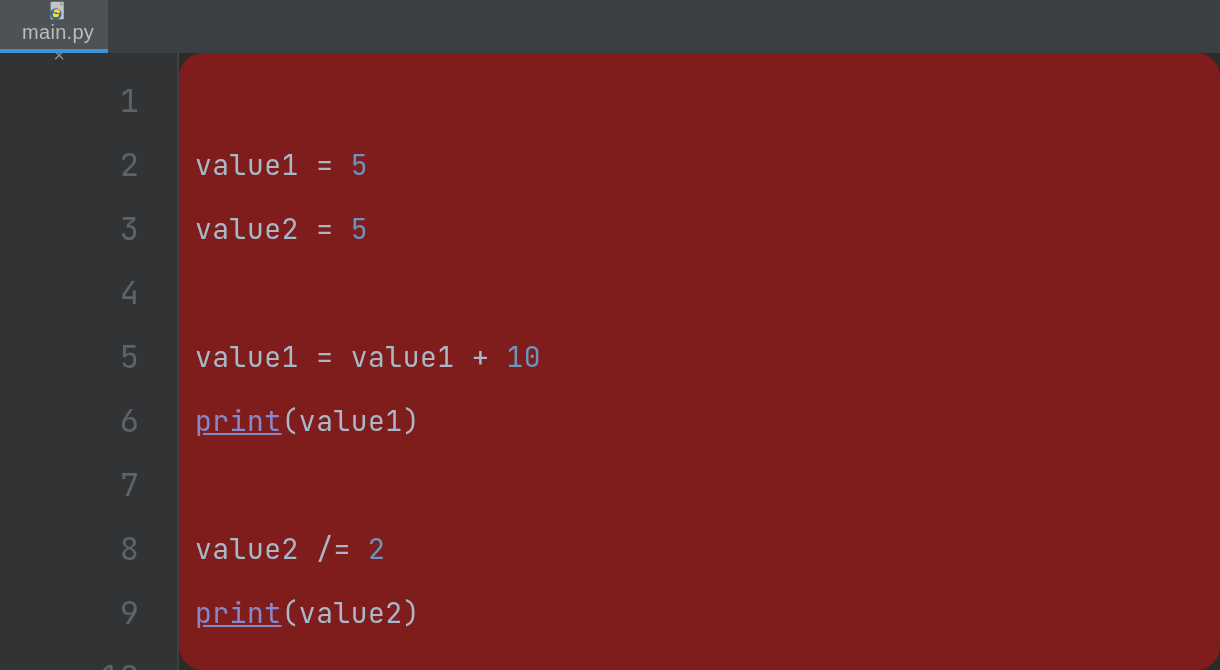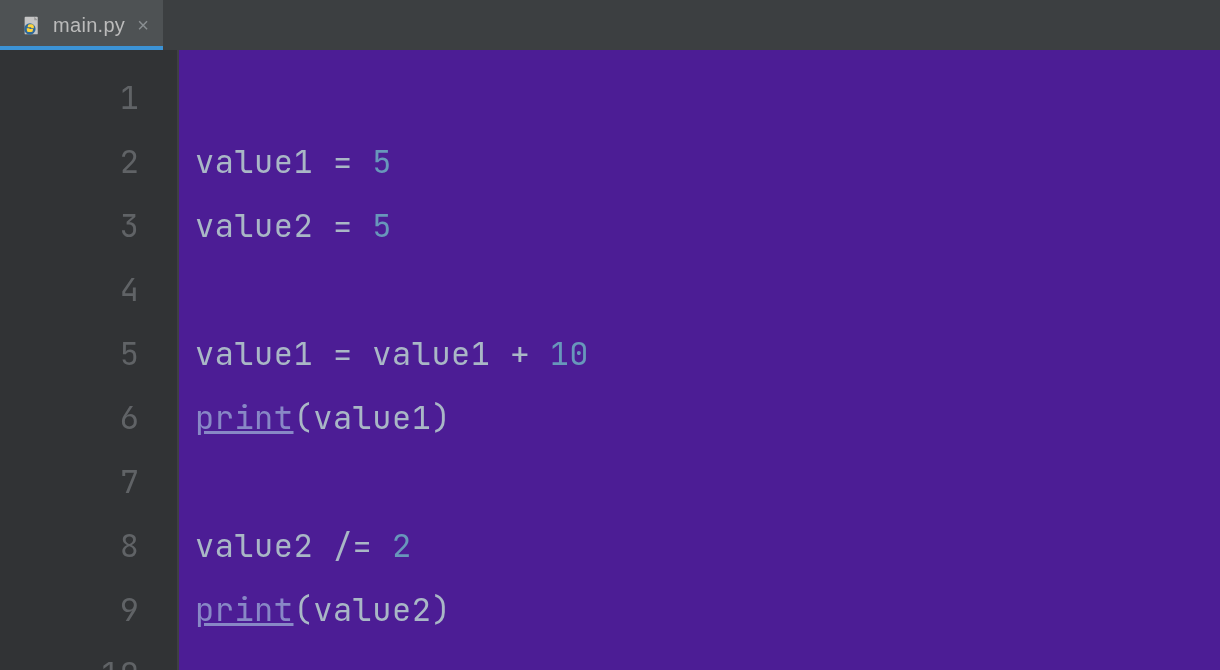--- a/index.html
+++ b/index.html
@@ -19,27 +19,27 @@
   }
   .tab-bar {
     display: flex;
     align-items: stretch;
     height: 53px;
     background: #3c3f41;
   }
   .tab {
     display: flex;
     align-items: center;
-    gap: 10px;
     padding: 0 14px 0 22px;
     background: #4e5254;
     color: #bbbbbb;
     position: relative;
     font-size: 20px;
     cursor: pointer;
+    flex-direction: column;
   }
   .tab .underline {
     position: absolute;
     left: 0;
     right: 0;
     bottom: 0;
     height: 4px;
     background: #3c93d6;
   }
   .tab-name {
@@ -72,29 +72,30 @@
     border-right: 2px solid #3e4042;
     user-select: none;
   }
   .gutter .ln {
     height: 64px;
     line-height: 64px;
     padding-right: 38px;
   }
   .code {
     flex: 1;
-    background: #4c1d95;
+    background: #7f1d1d;
     color: #A9B7C6;
     font-family: "JetBrains Mono","Fira Code","Consolas","Menlo",monospace;
-    font-size: 32px;
+    font-size: 28px;
     padding-top: 16px;
     padding-left: 16px;
     white-space: pre;
     line-height: 64px;
     letter-spacing: 0.5px;
+    border-radius: 24px;
   }
   .code .line {
     height: 64px;
   }
   .tok-ident { color: #A9B7C6; }
   .tok-op    { color: #A9B7C6; }
   .tok-num   { color: #6897BB; }
   .tok-builtin { color: #8888C6; text-decoration: underline; }
   .tok-punc  { color: #A9B7C6; }
 </style>

